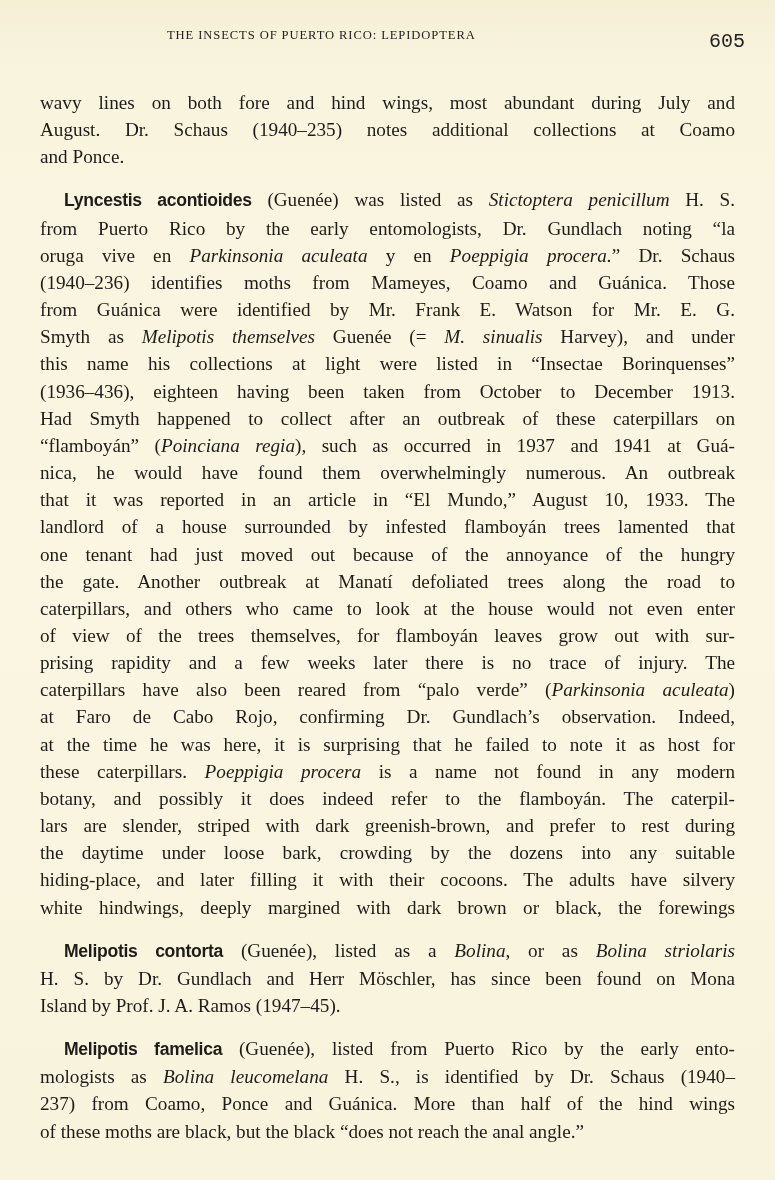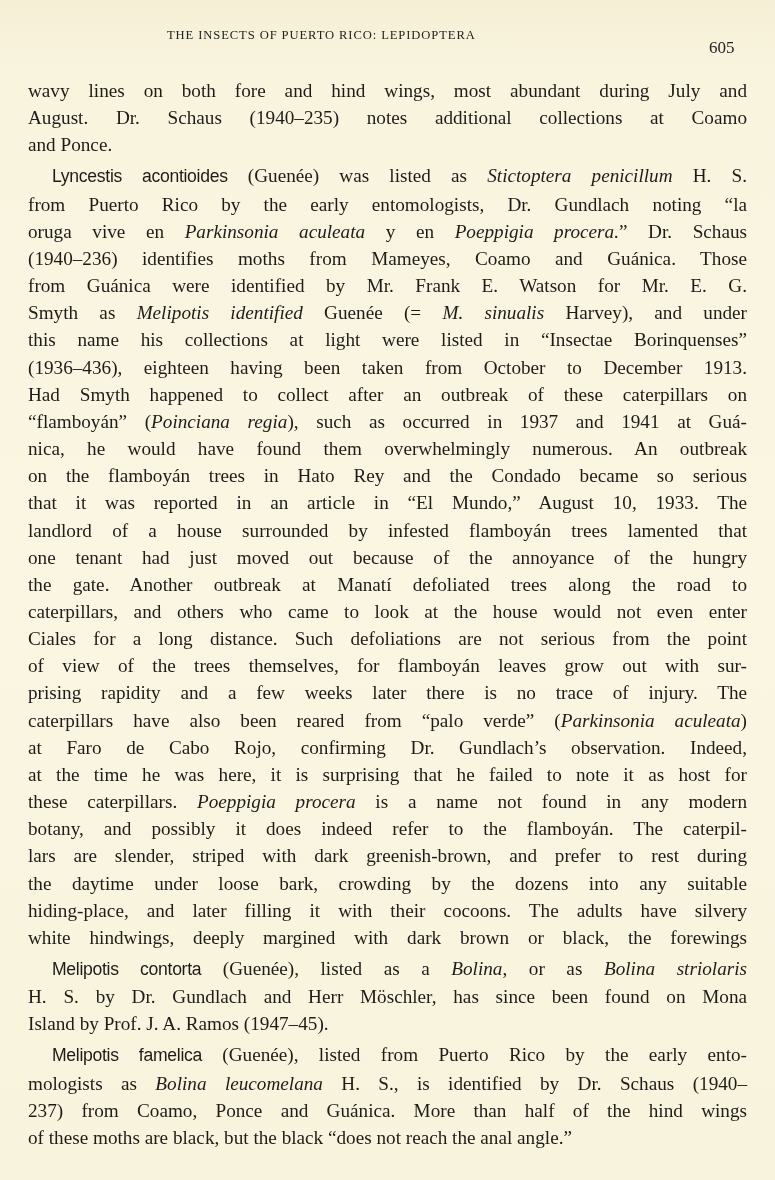--- a/index.html
+++ b/index.html
@@ -17,35 +17,35 @@
   .running-head {
     position:absolute; top:22px; left:0; width:775px; height:24px;
   }
   .running-title {
     position:absolute; left:167px; top:6px;
     font-size:12.6px; letter-spacing:0.9px;
     font-family:"Liberation Serif", serif;
     color:#222;
   }
   .page-number {
-    position:absolute; left:709px; top:16px;
-    font-size:17px;
-    font-family:Liberation Serif, serif;
+    position:absolute; left:709px; top:8px;
+    font-size:20px;
+    font-family:Liberation Mono, monospace;
     color:#222;
   }
   .body-text {
     position:absolute; left:24px; top:73px; width:727px;
     font-family:"Liberation Serif", serif;
     font-size:19.2px;
     line-height:27.15px;
     text-align:justify;
     color:#1e1c18;
   }
-  .body-text p { margin:4px; }
-  .species { font-family:"Liberation Sans", sans-serif; font-weight:normal; font-size:17.6px; letter-spacing:-0.3px; }
+  .body-text p { margin:16px; }
+  .species { font-family:"Liberation Sans", sans-serif; font-weight:bold; font-size:17.6px; letter-spacing:-0.3px; }
   em { }
   .ln { display:block; text-align:justify; text-align-last:justify; white-space:nowrap; }
   .ln.last { text-align-last:left; }
 </style>
 </head>
 <body>
 
 <div class="page">
   <div class="running-head">
     <span class="running-title">THE INSECTS OF PUERTO RICO: LEPIDOPTERA</span>
@@ -57,33 +57,31 @@
         <span class="ln"><span>wavy lines on both fore and hind wings, most abundant during July and</span></span>
         <span class="ln"><span>August.  Dr. Schaus (1940–235) notes additional collections at Coamo</span></span>
         <span class="ln last"><span>and Ponce.</span></span>
       </p>
       <p>
         <span class="ln" style="padding-left: 24px;"><span class="species">Lyncestis acontioides</span> <span>(Guenée) was listed as </span><em>Stictoptera penicillum</em><span> H. S.</span></span>
         <span class="ln"><span>from Puerto Rico by the early entomologists, Dr. Gundlach noting “la</span></span>
         <span class="ln"><span>oruga vive en </span><em>Parkinsonia aculeata</em><span> y en </span><em>Poeppigia procera.</em><span>”  Dr. Schaus</span></span>
         <span class="ln"><span>(1940–236) identifies moths from Mameyes, Coamo and Guánica.  Those</span></span>
         <span class="ln"><span>from Guánica were identified by Mr. Frank E. Watson for Mr. E. G.</span></span>
-        <span class="ln"><span>Smyth as </span><em>Melipotis identified</em><span> Guenée (= </span><em>M. sinualis</em><span> Harvey), and under</span></span>
+        <span class="ln"><span>Smyth as </span><em>Melipotis themselves</em><span> Guenée (= </span><em>M. sinualis</em><span> Harvey), and under</span></span>
         <span class="ln"><span>this name his collections at light were listed in “Insectae Borinquenses”</span></span>
         <span class="ln"><span>(1936–436), eighteen having been taken from October to December 1913.</span></span>
         <span class="ln"><span>Had Smyth happened to collect after an outbreak of these caterpillars on</span></span>
         <span class="ln"><span>“flamboyán” (</span><em>Poinciana regia</em><span>), such as occurred in 1937 and 1941 at Guá-</span></span>
         <span class="ln"><span>nica, he would have found them overwhelmingly numerous.  An outbreak</span></span>
-        <span class="ln"><span>on the flamboyán trees in Hato Rey and the Condado became so serious</span></span>
         <span class="ln"><span>that it was reported in an article in “El Mundo,” August 10, 1933.  The</span></span>
         <span class="ln"><span>landlord of a house surrounded by infested flamboyán trees lamented that</span></span>
         <span class="ln"><span>one tenant had just moved out because of the annoyance of the hungry</span></span>
         <span class="ln"><span>the gate.  Another outbreak at Manatí defoliated trees along the road to</span></span>
         <span class="ln"><span>caterpillars, and others who came to look at the house would not even enter</span></span>
-        <span class="ln"><span>Ciales for a long distance.  Such defoliations are not serious from the point</span></span>
         <span class="ln"><span>of view of the trees themselves, for flamboyán leaves grow out with sur-</span></span>
         <span class="ln"><span>prising rapidity and a few weeks later there is no trace of injury.  The</span></span>
         <span class="ln"><span>caterpillars have also been reared from “palo verde” (</span><em>Parkinsonia aculeata</em><span>)</span></span>
         <span class="ln"><span>at Faro de Cabo Rojo, confirming Dr. Gundlach’s observation.  Indeed,</span></span>
         <span class="ln"><span>at the time he was here, it is surprising that he failed to note it as host for</span></span>
         <span class="ln"><span>these caterpillars.  </span><em>Poeppigia procera</em><span> is a name not found in any modern</span></span>
         <span class="ln"><span>botany, and possibly it does indeed refer to the flamboyán.  The caterpil-</span></span>
         <span class="ln"><span>lars are slender, striped with dark greenish-brown, and prefer to rest during</span></span>
         <span class="ln"><span>the daytime under loose bark, crowding by the dozens into any suitable</span></span>
         <span class="ln"><span>hiding-place, and later filling it with their cocoons.  The adults have silvery</span></span>

